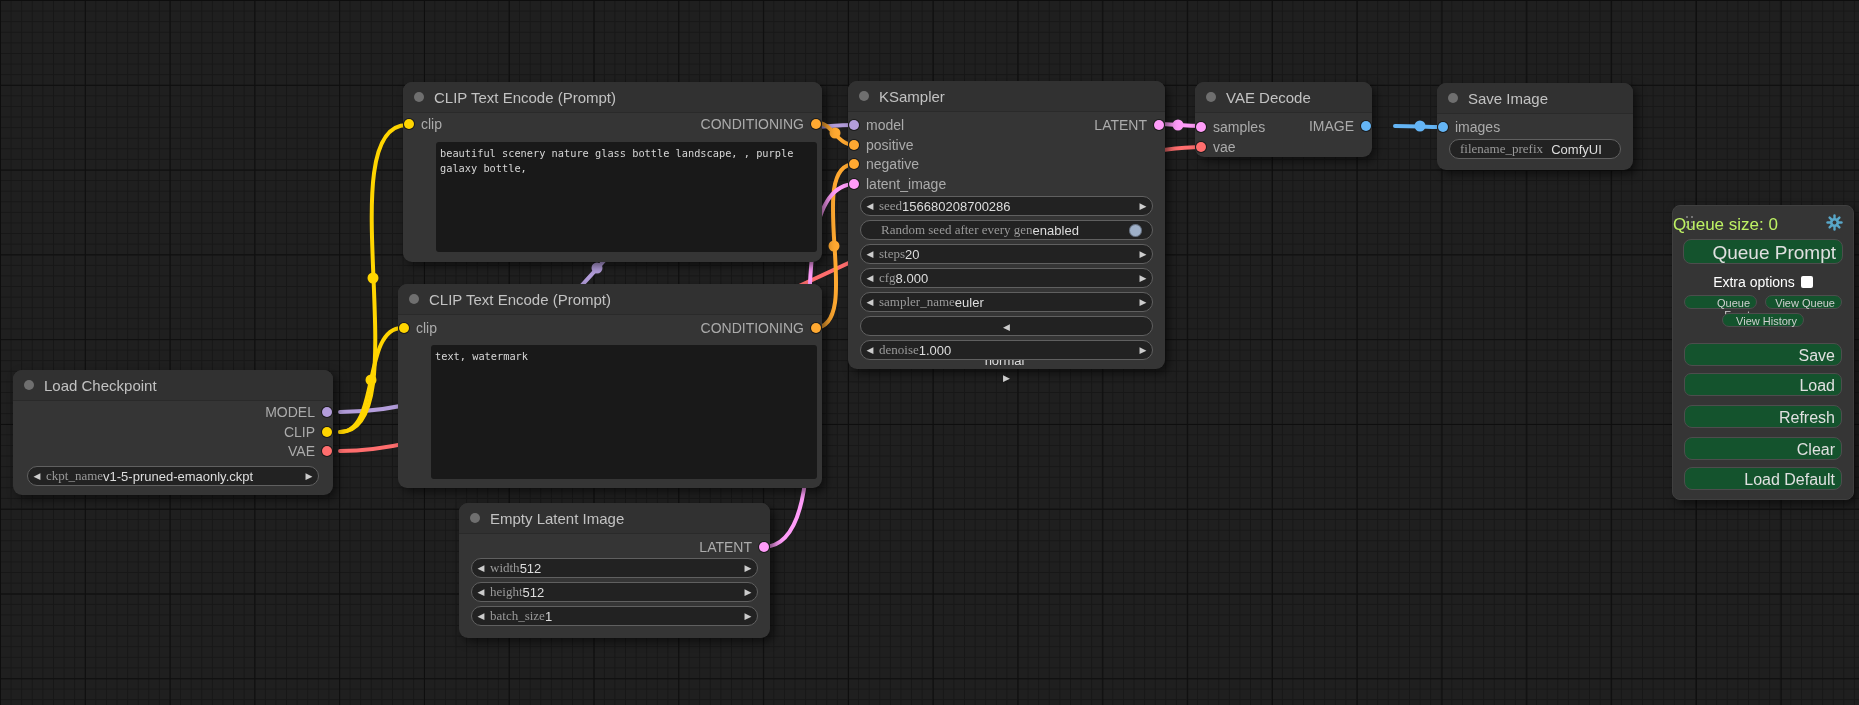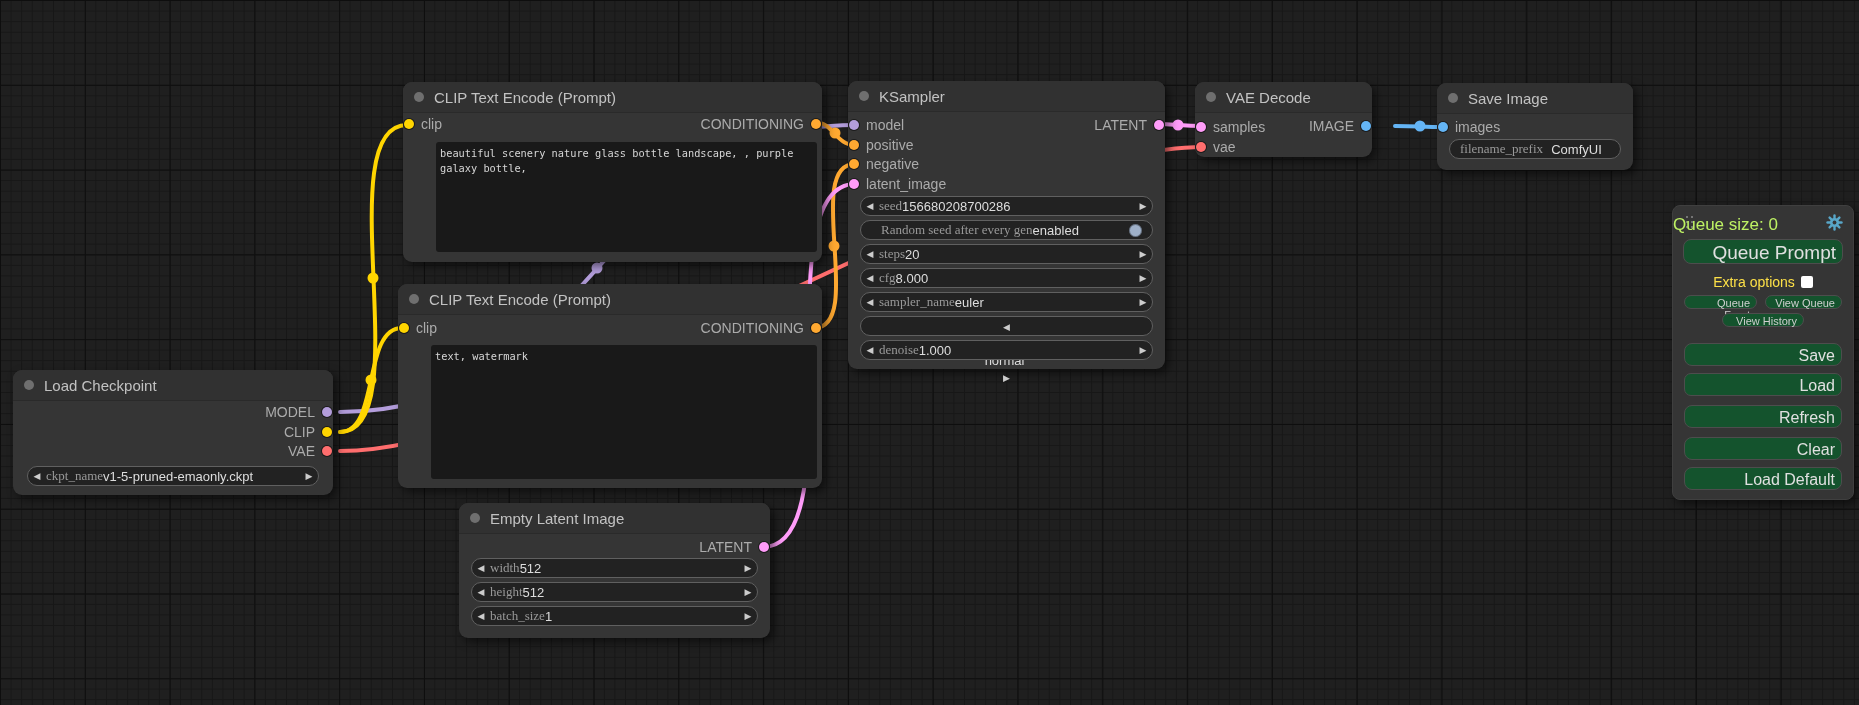--- a/index.html
+++ b/index.html
@@ -62,21 +62,21 @@
     box-shadow:0 5px 0 #8a8a8a,0 10px 0 #8a8a8a,5px 0 0 #8a8a8a,5px 5px 0 #8a8a8a,5px 10px 0 #8a8a8a;}
   .qsize{position:absolute;left:0;right:0;top:9px;text-align:left;font-size:17px;color:#bef264;}
   .gear{position:absolute;right:10px;top:8px;width:17px;height:17px;cursor:pointer;}
   .qbtn{
     display:block;box-sizing:border-box;background:#14532d;border:1px solid #4d4d4d;border-radius:8px;
     color:#e0e0e0;text-align:right;cursor:pointer;font-family:"Liberation Sans",sans-serif;
   }
   .qbig{position:absolute;left:10px;right:10px;height:25px;font-size:19px;line-height:23px;}
   .qmed{position:absolute;left:11px;right:11px;height:23px;font-size:16px;line-height:21px;}
   .qsm{position:absolute;height:14px;font-size:11px;line-height:12px;border-radius:8px;color:#cfcfcf;}
-  .extra{position:absolute;left:0;right:0;top:68px;height:16px;text-align:center;font-size:14px;color:#fde047;}
+  .extra{position:absolute;left:0;right:0;top:68px;height:16px;text-align:center;font-size:14px;color:#ffffff;}
   .chk{display:inline-block;width:12px;height:12px;background:#fff;border-radius:2px;vertical-align:-1px;margin-left:6px;cursor:pointer;}
 </style>
 </head>
 <body>
 
 <div id="canvas">
 
   <svg id="wires" width="1859" height="705">
     <path d="M 340 412 C 597 412 597 125 855 125" stroke="#B39DDB"></path>
     <path d="M 340 432 C 420 432 327 125 407 125" stroke="#FFD500"></path>

